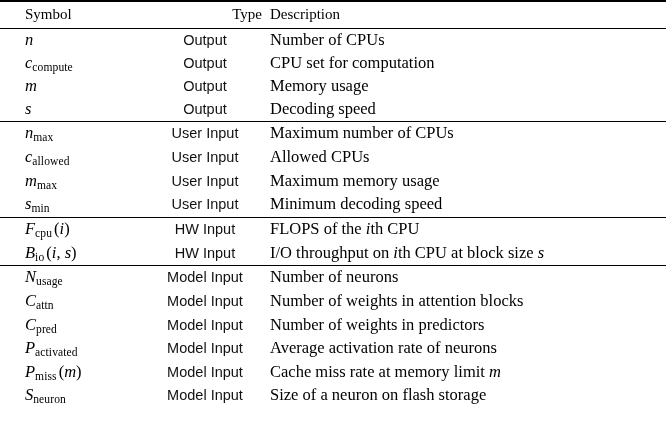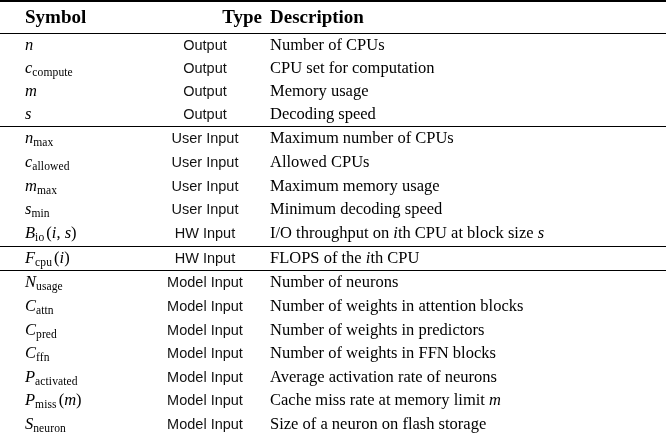--- a/index.html
+++ b/index.html
@@ -35,22 +35,22 @@
   col.col-type   { width: 114px; }
   col.col-desc   { width: 404px; }
 
   
   tr.rule-top > th { border-top: 2px solid #000; }
   tr.head > th     { border-bottom: 1.2px solid #000; }
   tr.sep-above > td { border-top: 1.1px solid #000; }
 
   
   th {
-    font-weight: bold;
-    font-size: 19px;
+    font-weight: normal;
+    font-size: 15px;
     padding: 3px 0 4px 0;
     line-height: 1.25;
     text-align: left;
     font-family: "Liberation Serif", serif;
   }
   th.h-symbol { padding-left: 25px; }
   th.h-type   { text-align: right; padding-left: 0; margin-top: 25px; }
   th.h-desc   { padding-left: 8px; }
 
   
@@ -146,49 +146,44 @@
         <tr class="body-row">
           <td class="c-symbol"><span class="sym">m</span><span class="sub">max</span></td>
           <td class="c-type">User Input</td>
           <td class="c-desc">Maximum memory usage</td>
         </tr>
         <tr class="body-row">
           <td class="c-symbol"><span class="sym">s</span><span class="sub">min</span></td>
           <td class="c-type">User Input</td>
           <td class="c-desc">Minimum decoding speed</td>
         </tr>
-        <tr class="body-row">
-          <td class="c-symbol"><span class="sym">B</span><span class="sub">io</span><span class="gap"></span><span class="paren">(</span><span class="arg">i</span><span class="paren">,&nbsp;</span><span class="arg">s</span><span class="paren">)</span></td>
-          <td class="c-type">HW Input</td>
-          <td class="c-desc">I/O throughput on <span class="it">i</span>th CPU at block size <span class="it">s</span></td>
-        </tr>
         <tr class="body-row sep-above">
           <td class="c-symbol"><span class="sym">F</span><span class="sub">cpu</span><span class="gap"></span><span class="paren">(</span><span class="arg">i</span><span class="paren">)</span></td>
           <td class="c-type">HW Input</td>
           <td class="c-desc">FLOPS of the <span class="it">i</span>th CPU</td>
         </tr>
+        <tr class="body-row">
+          <td class="c-symbol"><span class="sym">B</span><span class="sub">io</span><span class="gap"></span><span class="paren">(</span><span class="arg">i</span><span class="paren">,&nbsp;</span><span class="arg">s</span><span class="paren">)</span></td>
+          <td class="c-type">HW Input</td>
+          <td class="c-desc">I/O throughput on <span class="it">i</span>th CPU at block size <span class="it">s</span></td>
+        </tr>
         <tr class="body-row sep-above">
           <td class="c-symbol"><span class="sym">N</span><span class="sub">usage</span></td>
           <td class="c-type">Model Input</td>
           <td class="c-desc">Number of neurons</td>
         </tr>
         <tr class="body-row">
           <td class="c-symbol"><span class="sym">C</span><span class="sub">attn</span></td>
           <td class="c-type">Model Input</td>
           <td class="c-desc">Number of weights in attention blocks</td>
         </tr>
         <tr class="body-row">
           <td class="c-symbol"><span class="sym">C</span><span class="sub">pred</span></td>
           <td class="c-type">Model Input</td>
           <td class="c-desc">Number of weights in predictors</td>
-        </tr>
-        <tr class="body-row">
-          <td class="c-symbol"><span class="sym">C</span><span class="sub">ffn</span></td>
-          <td class="c-type">Model Input</td>
-          <td class="c-desc">Number of weights in FFN blocks</td>
         </tr>
         <tr class="body-row">
           <td class="c-symbol"><span class="sym">P</span><span class="sub">activated</span></td>
           <td class="c-type">Model Input</td>
           <td class="c-desc">Average activation rate of neurons</td>
         </tr>
         <tr class="body-row">
           <td class="c-symbol"><span class="sym">P</span><span class="sub">miss</span><span class="gap"></span><span class="paren">(</span><span class="arg">m</span><span class="paren">)</span></td>
           <td class="c-type">Model Input</td>
           <td class="c-desc">Cache miss rate at memory limit <span class="it">m</span></td>

